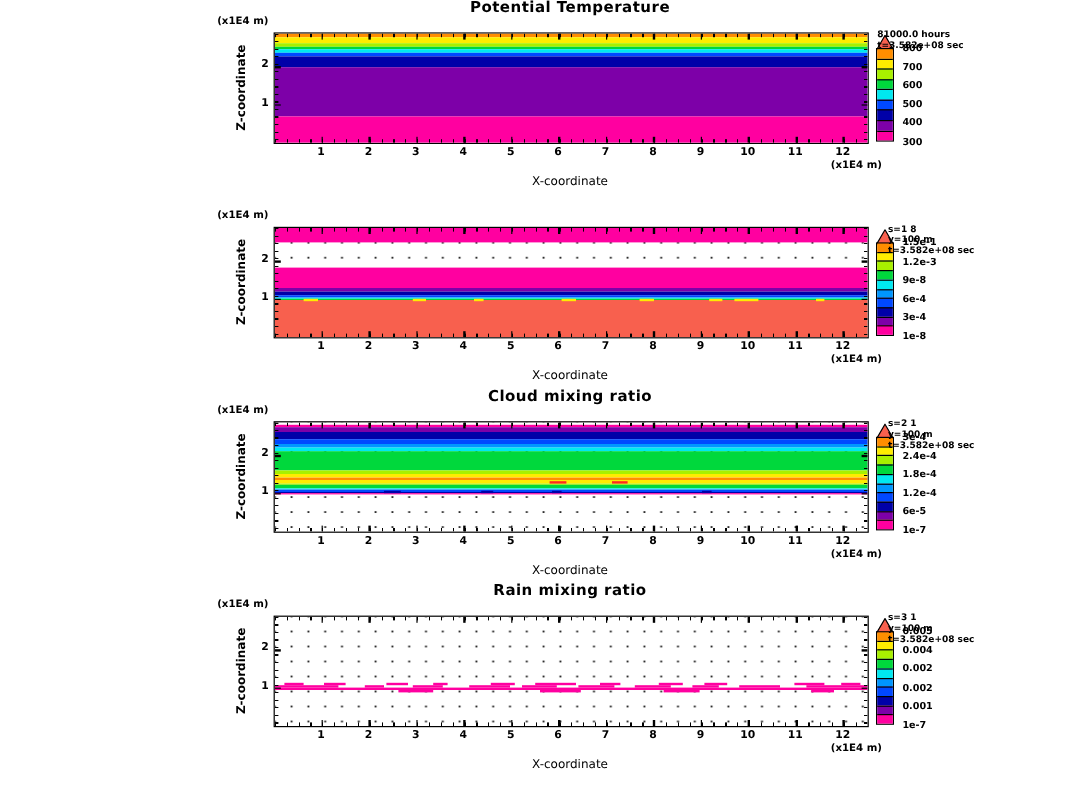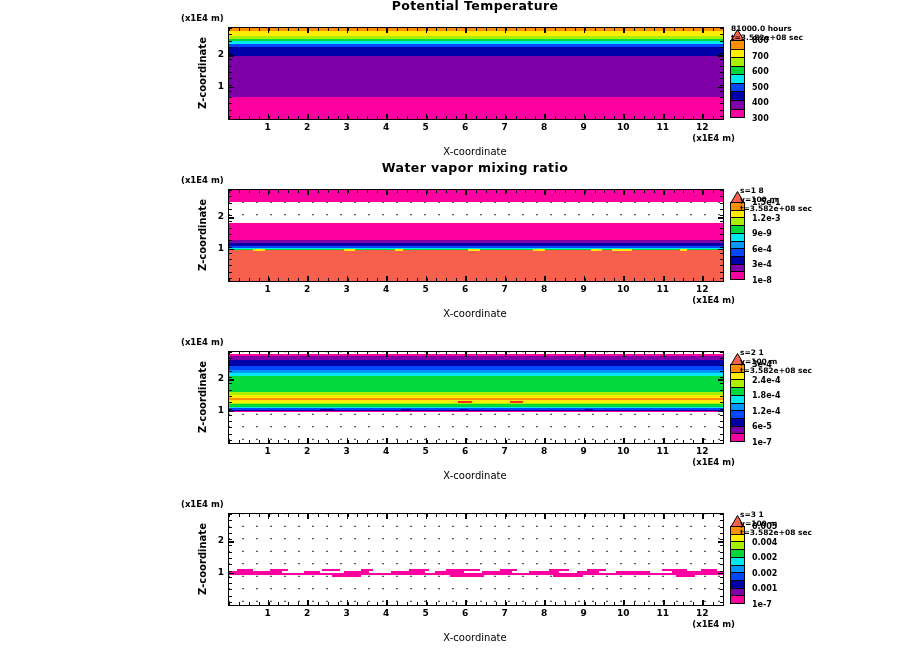--- a/index.html
+++ b/index.html
@@ -122,21 +122,20 @@
       <div class="cblab" style="left: 752px; top: 71.2px;">600</div>
       <div class="cblab" style="left: 752px; top: 86.8px;">500</div>
       <div class="cblab" style="left: 752px; top: 102.4px;">400</div>
       <div class="cblab" style="left: 752px; top: 118px;">300</div>
       <div class="lhead" style="left: 731px; top: 24px;">
         <div>81000.0 hours</div>
         <div>t=3.582e+08 sec</div>
       </div>
     </div>
     <div class="panel" style="top: 162px;">
-      <div class="ptitle">Water vapor mixing ratio</div>
       <div class="yunit">(x1E4 m)</div>
       <div class="ylab" style="left: 202px; top: 72.5px;">Z-coordinate</div>
       <div class="frame" style="top: 27px; height: 91px;">
         <div class="inner">
           <div class="dots"></div>
           <div class="band" style="top: 0px; height: 11.9241px; background: rgb(255, 0, 160);"></div>
           <div class="band" style="top: 32.9483px; height: 17.2586px; background: rgb(255, 0, 160);"></div>
           <div class="band" style="top: 50.2069px; height: 3.13793px; background: rgb(125, 0, 168);"></div>
           <div class="band" style="top: 53.3448px; height: 3.13793px; background: rgb(0, 0, 168);"></div>
           <div class="band" style="top: 56.4828px; height: 1.25517px; background: rgb(0, 72, 255);"></div>
@@ -211,31 +210,32 @@
         <div style="background: rgb(0, 216, 60);"></div>
         <div style="background: rgb(0, 232, 240);"></div>
         <div style="background: rgb(0, 150, 255);"></div>
         <div style="background: rgb(0, 72, 255);"></div>
         <div style="background: rgb(0, 0, 168);"></div>
         <div style="background: rgb(125, 0, 168);"></div>
         <div style="background: rgb(255, 0, 160);"></div>
       </div>
       <div class="cblab" style="left: 752px; top: 40px;">1.5e-1</div>
       <div class="cblab" style="left: 752px; top: 55.6px;">1.2e-3</div>
-      <div class="cblab" style="left: 752px; top: 71.2px;">9e-9</div>
+      <div class="cblab" style="left: 752px; top: 71.2px;">9e-8</div>
       <div class="cblab" style="left: 752px; top: 86.8px;">6e-4</div>
       <div class="cblab" style="left: 752px; top: 102.4px;">3e-4</div>
       <div class="cblab" style="left: 752px; top: 118px;">1e-8</div>
       <div class="lhead" style="left: 740px; top: 24px;">
         <div>s=1 8</div>
         <div>y=100 m</div>
         <div>t=3.582e+08 sec</div>
       </div>
     </div>
     <div class="panel" style="top: 324px;">
+      <div class="ptitle">Cloud mixing ratio</div>
       <div class="yunit">(x1E4 m)</div>
       <div class="ylab" style="left: 202px; top: 72.5px;">Z-coordinate</div>
       <div class="frame" style="top: 27px; height: 91px;">
         <div class="inner">
           <div class="dots"></div>
           <div class="band" style="top: 1.88276px; height: 2.51034px; background: rgb(255, 0, 160);"></div>
           <div class="band" style="top: 4.3931px; height: 3.13793px; background: rgb(125, 0, 168);"></div>
           <div class="band" style="top: 7.53103px; height: 6.27586px; background: rgb(0, 0, 168);"></div>
           <div class="band" style="top: 13.8069px; height: 3.76552px; background: rgb(0, 72, 255);"></div>
           <div class="band" style="top: 17.5724px; height: 3.13793px; background: rgb(0, 150, 255);"></div>
@@ -328,20 +328,21 @@
       <div class="cblab" style="left: 752px; top: 86.8px;">1.2e-4</div>
       <div class="cblab" style="left: 752px; top: 102.4px;">6e-5</div>
       <div class="cblab" style="left: 752px; top: 118px;">1e-7</div>
       <div class="lhead" style="left: 740px; top: 24px;">
         <div>s=2 1</div>
         <div>y=100 m</div>
         <div>t=3.582e+08 sec</div>
       </div>
     </div>
     <div class="panel" style="top: 486px;">
+      <div class="ptitle">Rain mixing ratio</div>
       <div class="yunit">(x1E4 m)</div>
       <div class="ylab" style="left: 202px; top: 72.5px;">Z-coordinate</div>
       <div class="frame" style="top: 27px; height: 91px;">
         <div class="inner">
           <div class="dots"></div>
           <div class="seg" style="left: 0px; width: 494px; top: 58.6207px; background: rgb(255, 0, 160);"></div>
           <div class="seg" style="left: 7.904px; width: 15.808px; top: 54.5414px; background: rgb(255, 0, 160);"></div>
           <div class="seg" style="left: 41.496px; width: 17.784px; top: 54.5414px; background: rgb(255, 0, 160);"></div>
           <div class="seg" style="left: 92.872px; width: 17.784px; top: 54.5414px; background: rgb(255, 0, 160);"></div>
           <div class="seg" style="left: 132.392px; width: 11.856px; top: 54.5414px; background: rgb(255, 0, 160);"></div>

